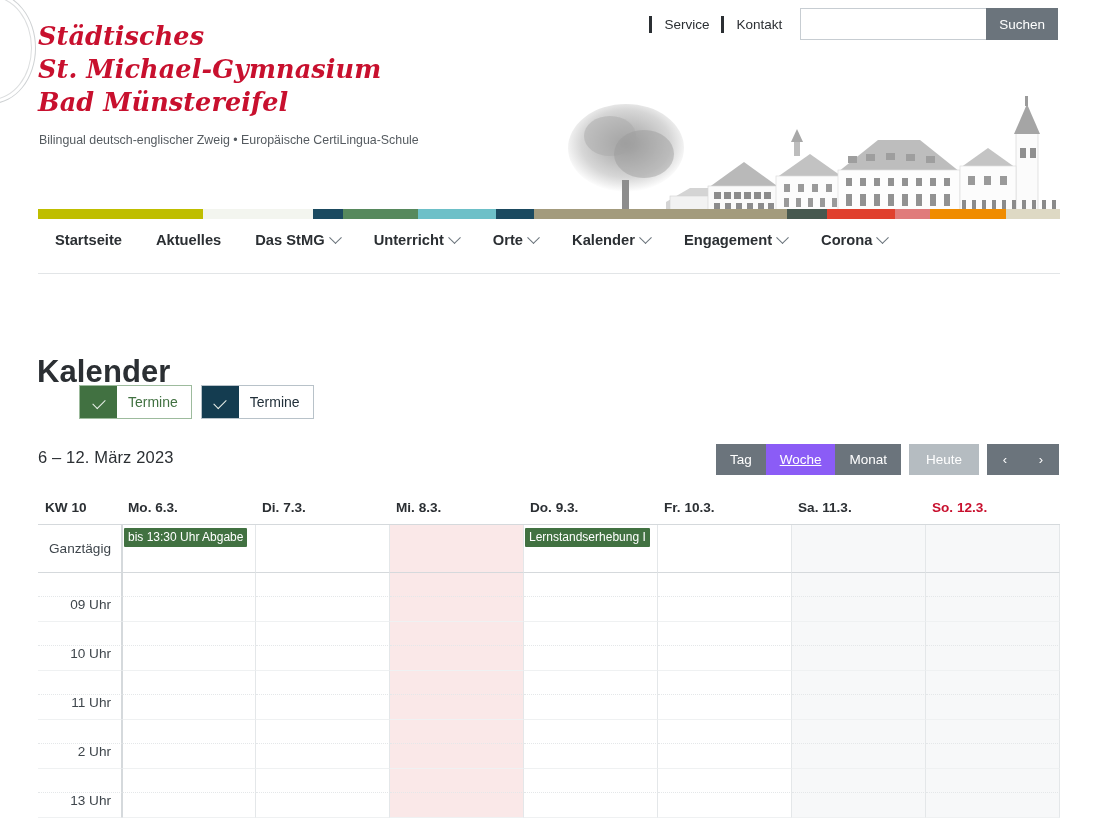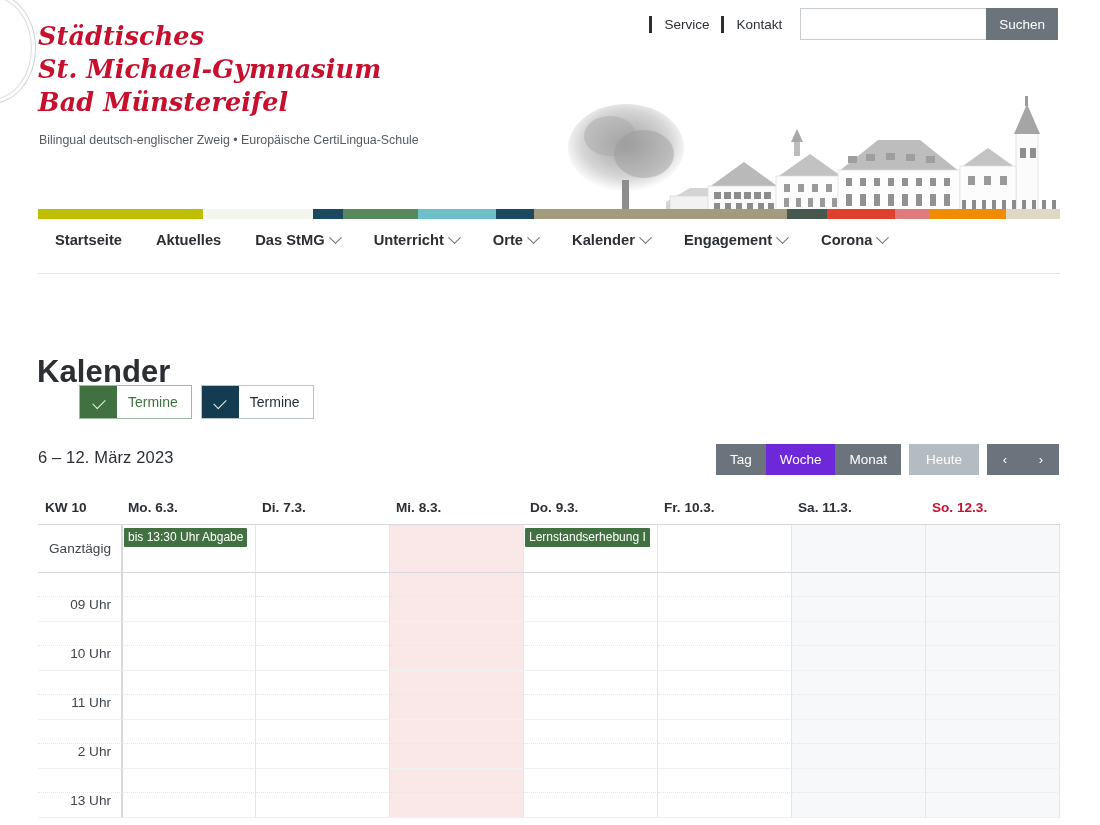--- a/index.html
+++ b/index.html
@@ -151,21 +151,21 @@
     display: flex; align-items: stretch; gap: 8px; height: 31px;
   }
   .btngroup { display: flex; }
   .vbtn {
     height: 31px; padding: 0 14px;
     display: flex; align-items: center; justify-content: center;
     background: #6b747c; color: #fff;
     font-size: 13.5px; border: none; cursor: pointer;
     font-family: "Liberation Sans", sans-serif;
   }
-  .vbtn.active { background: #6d28d9; }
+  .vbtn.active { background: #8b5cf6; text-decoration: underline; }
   .vbtn.today { background: #b5bcc1; color: #fff; padding: 0 17px; }
   .navbtn {
     height: 31px; width: 36px;
     display: flex; align-items: center; justify-content: center;
     background: #6b747c; color: #fff; font-size: 13px;
     border: none; cursor: pointer;
     font-family: "Liberation Sans", sans-serif;
   }
 
   

